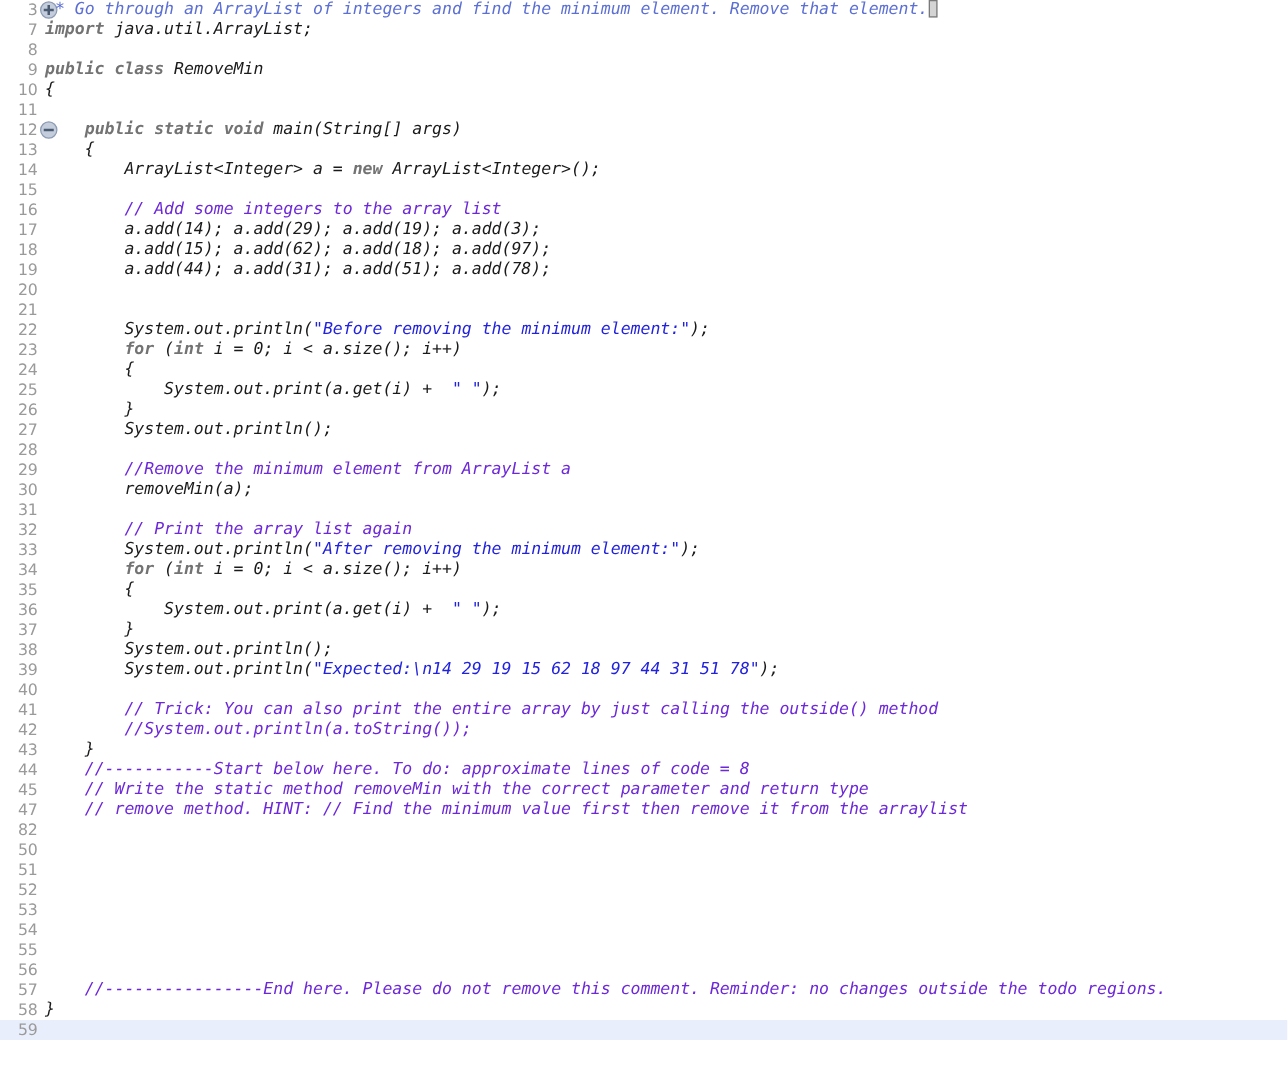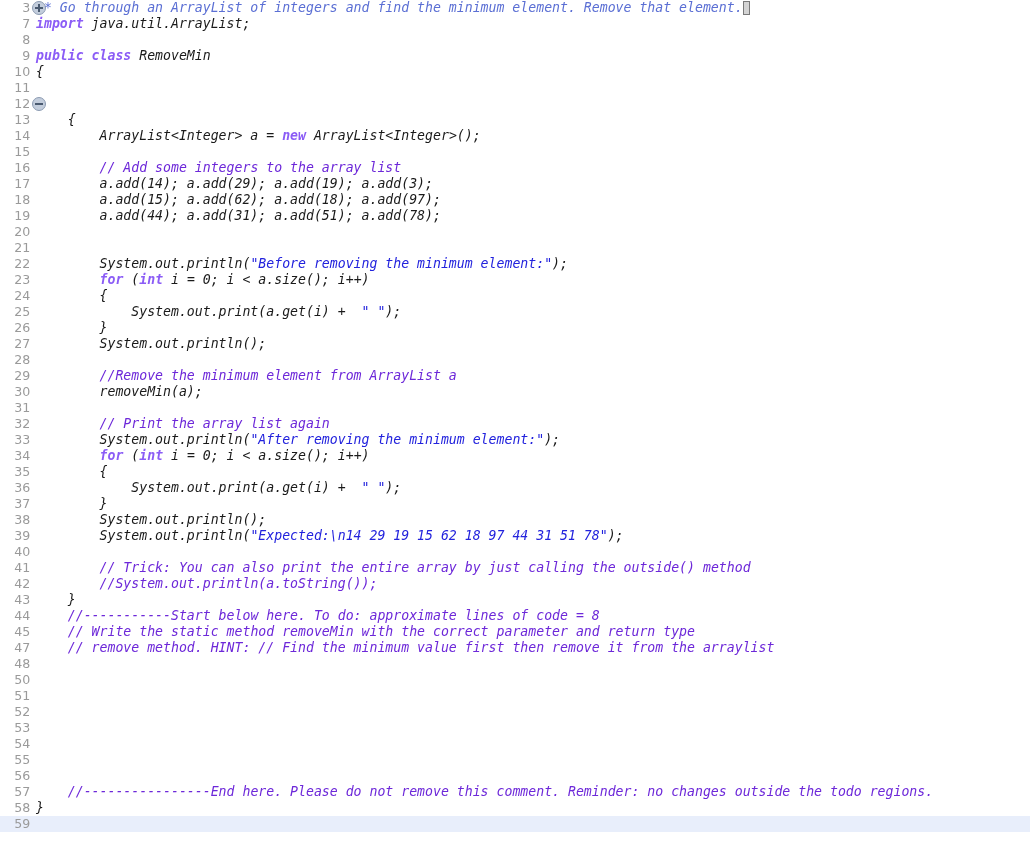--- a/index.html
+++ b/index.html
@@ -84,21 +84,21 @@
   .code {
     position: absolute;
     left: 36px;
     top: 0;
     height: 16px;
     color: #1a1a1a;
     font-style: italic;
   }
 
   
-  .kw      { color: #8b5cf6; font-weight: bold; }
+  .kw      { color: #737373; font-weight: bold; }
   .cmt     { color: #6d28d9; }
   .doc     { color: #5b6fd4; }
   .str     { color: #2222dd; }
   .plain   { color: #1a1a1a; }
 
   .caret-sel {
     display: inline-block;
     width: 7px;
     height: 14px;
     vertical-align: -3px;
@@ -120,21 +120,21 @@
 <body>
 
 <div id="editor">
   <div id="lines">
       <div class="line"><div class="gutter">3</div><div class="fold plus"></div><div class="code"><span class="doc"> * Go through an ArrayList of integers and find the minimum element. Remove that element.</span><span class="caret-sel"></span></div></div>
       <div class="line"><div class="gutter">7</div><div class="code"><span class="kw">import</span><span class="plain"> java.util.ArrayList;</span></div></div>
       <div class="line"><div class="gutter">8</div><div class="code"></div></div>
       <div class="line"><div class="gutter">9</div><div class="code"><span class="kw">public class</span><span class="plain"> RemoveMin</span></div></div>
       <div class="line"><div class="gutter">10</div><div class="code"><span class="plain">{</span></div></div>
       <div class="line"><div class="gutter">11</div><div class="code"></div></div>
-      <div class="line"><div class="gutter">12</div><div class="fold"></div></div>
+      <div class="line"><div class="gutter">12</div><div class="fold"></div><div class="code"><span class="plain">    </span><span class="kw">public static void</span><span class="plain"> main(String[] args)</span></div></div>
       <div class="line"><div class="gutter">13</div><div class="code"><span class="plain">    {</span></div></div>
       <div class="line"><div class="gutter">14</div><div class="code"><span class="plain">        ArrayList&lt;Integer&gt; a = </span><span class="kw">new</span><span class="plain"> ArrayList&lt;Integer&gt;();</span></div></div>
       <div class="line"><div class="gutter">15</div><div class="code"></div></div>
       <div class="line"><div class="gutter">16</div><div class="code"><span class="plain">        </span><span class="cmt">// Add some integers to the array list</span></div></div>
       <div class="line"><div class="gutter">17</div><div class="code"><span class="plain">        a.add(14); a.add(29); a.add(19); a.add(3);</span></div></div>
       <div class="line"><div class="gutter">18</div><div class="code"><span class="plain">        a.add(15); a.add(62); a.add(18); a.add(97);</span></div></div>
       <div class="line"><div class="gutter">19</div><div class="code"><span class="plain">        a.add(44); a.add(31); a.add(51); a.add(78);</span></div></div>
       <div class="line"><div class="gutter">20</div><div class="code"></div></div>
       <div class="line"><div class="gutter">21</div><div class="code"><span class="plain">        </span></div></div>
       <div class="line"><div class="gutter">22</div><div class="code"><span class="plain">        System.out.println(</span><span class="str">"Before removing the minimum element:"</span><span class="plain">);</span></div></div>
@@ -155,21 +155,21 @@
       <div class="line"><div class="gutter">37</div><div class="code"><span class="plain">        }</span></div></div>
       <div class="line"><div class="gutter">38</div><div class="code"><span class="plain">        System.out.println();</span></div></div>
       <div class="line"><div class="gutter">39</div><div class="code"><span class="plain">        System.out.println(</span><span class="str">"Expected:\n14 29 19 15 62 18 97 44 31 51 78"</span><span class="plain">);</span></div></div>
       <div class="line"><div class="gutter">40</div><div class="code"></div></div>
       <div class="line"><div class="gutter">41</div><div class="code"><span class="plain">        </span><span class="cmt">// Trick: You can also print the entire array by just calling the outside() method</span></div></div>
       <div class="line"><div class="gutter">42</div><div class="code"><span class="plain">        </span><span class="cmt">//System.out.println(a.toString());</span></div></div>
       <div class="line"><div class="gutter">43</div><div class="code"><span class="plain">    }</span></div></div>
       <div class="line"><div class="gutter">44</div><div class="code"><span class="plain">    </span><span class="cmt">//-----------Start below here. To do: approximate lines of code = 8</span></div></div>
       <div class="line"><div class="gutter">45</div><div class="code"><span class="plain">    </span><span class="cmt">// Write the static method removeMin with the correct parameter and return type</span></div></div>
       <div class="line"><div class="gutter">47</div><div class="code"><span class="plain">    </span><span class="cmt">// remove method. HINT: // Find the minimum value first then remove it from the arraylist</span></div></div>
-      <div class="line"><div class="gutter">48</div><div class="code"></div></div>
+      <div class="line"><div class="gutter">82</div><div class="code"></div></div>
       <div class="line"><div class="gutter">50</div><div class="code"></div></div>
       <div class="line"><div class="gutter">51</div><div class="code"></div></div>
       <div class="line"><div class="gutter">52</div><div class="code"></div></div>
       <div class="line"><div class="gutter">53</div><div class="code"></div></div>
       <div class="line"><div class="gutter">54</div><div class="code"></div></div>
       <div class="line"><div class="gutter">55</div><div class="code"></div></div>
       <div class="line"><div class="gutter">56</div><div class="code"></div></div>
       <div class="line"><div class="gutter">57</div><div class="code"><span class="plain">    </span><span class="cmt">//----------------End here. Please do not remove this comment. Reminder: no changes outside the todo regions.</span></div></div>
       <div class="line"><div class="gutter">58</div><div class="code"><span class="plain">}</span></div></div>
       <div class="line current"><div class="gutter">59</div><div class="code"></div></div>

